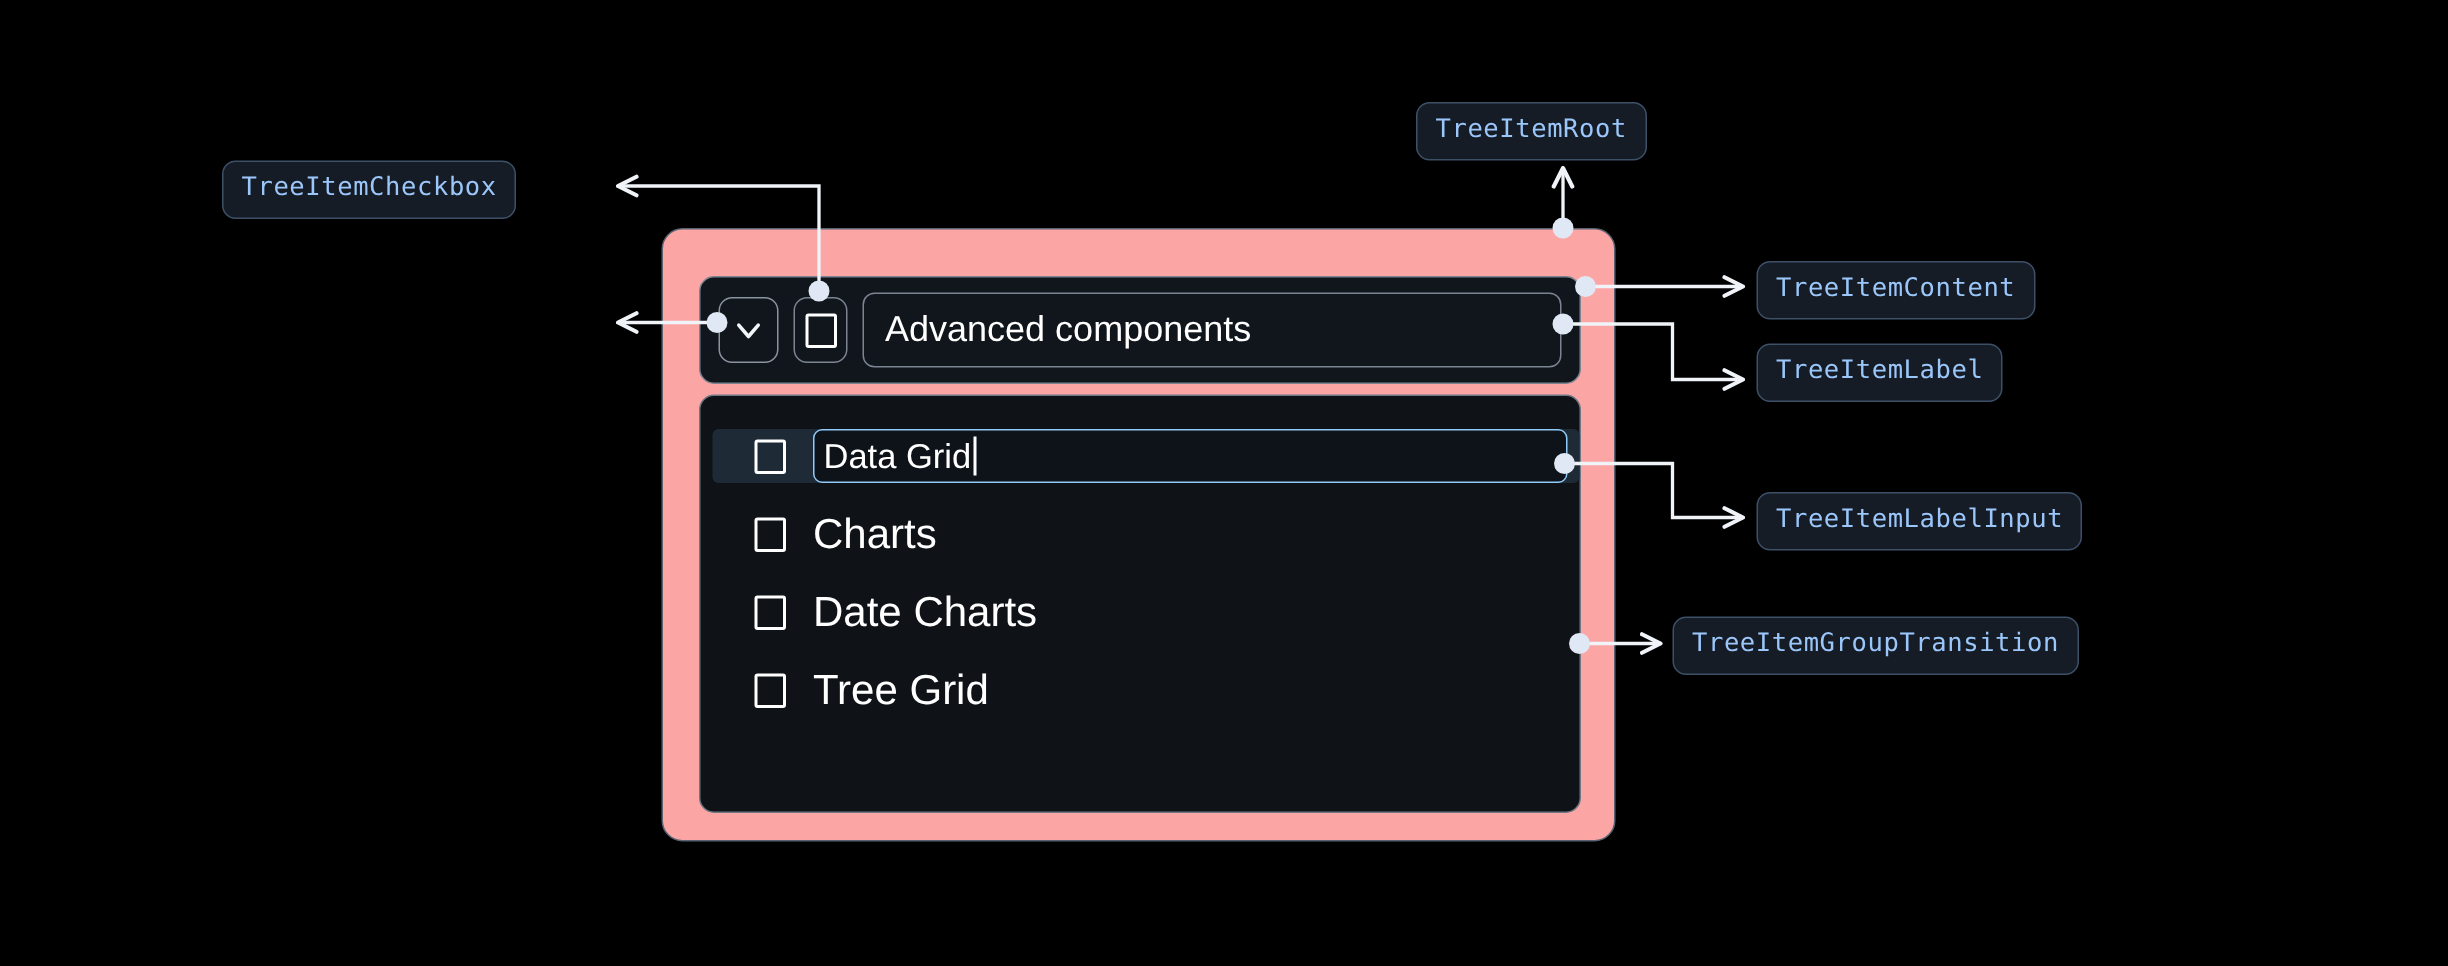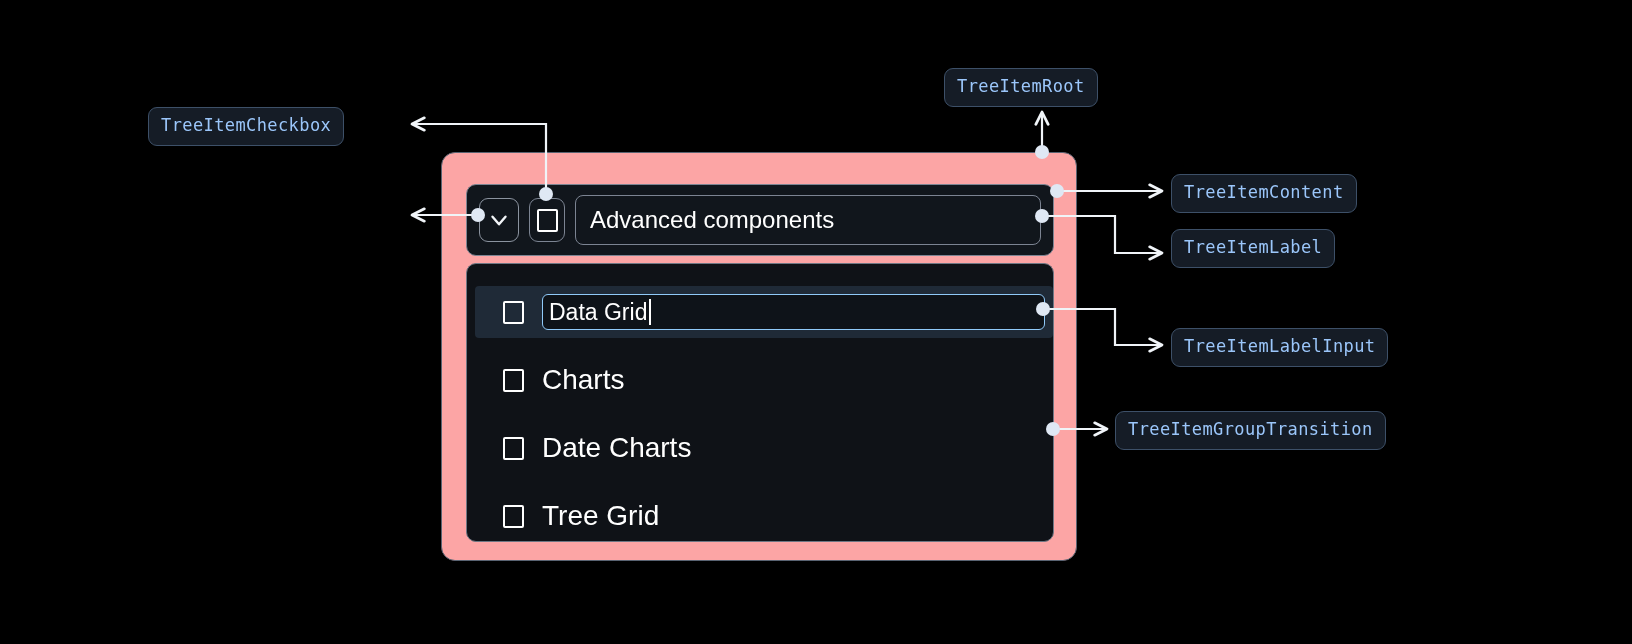--- a/index.html
+++ b/index.html
@@ -134,21 +134,21 @@
     background: #0f1217;
     border: 1px solid #6e7784;
     border-radius: 10px;
     padding-top: 22px;
   }
 
   .child-row {
     position: relative;
     display: flex;
     align-items: center;
-    height: 52px;
+    height: 36px;
     margin-bottom: 16px;
     padding-left: 36px;
     gap: 18px;
   }
   .child-row.editing {
     background: #1f2a37;
     border-radius: 4px;
     margin-left: 8px;
     padding-left: 28px;
     margin-right: 0;

